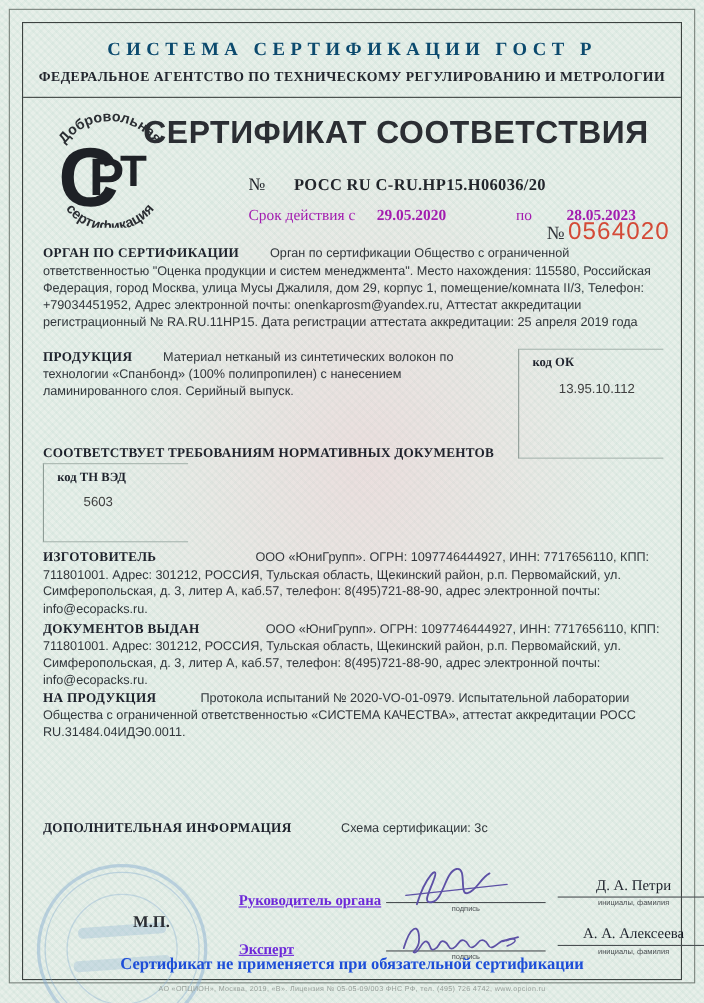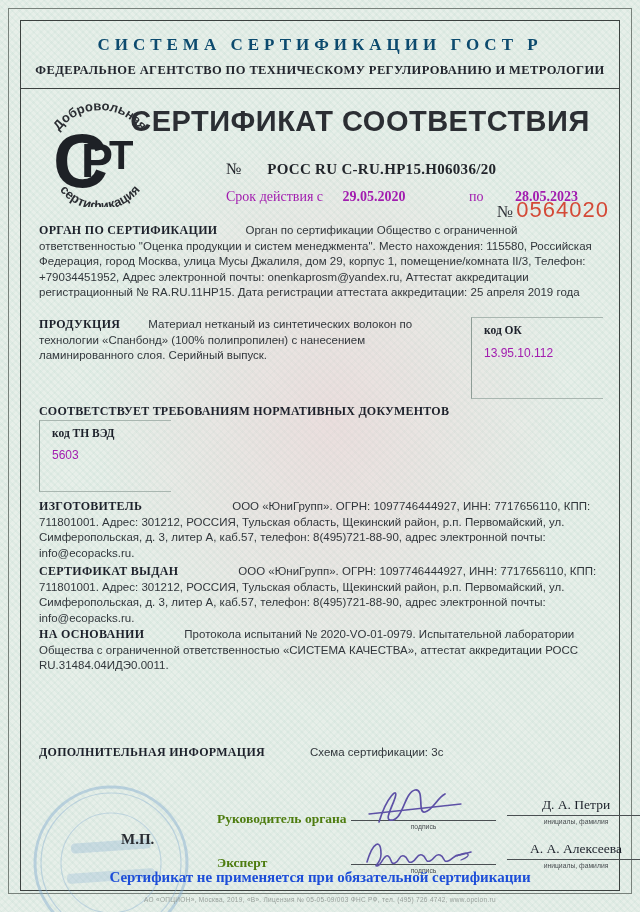--- a/index.html
+++ b/index.html
@@ -41,28 +41,28 @@
   .blank-no .bn-sign { font-family:"Liberation Serif", serif; font-size:17px; color:#33363c; margin-right:3px; }
   .blank-no .bn-digits { font-size:22px; letter-spacing:1px; color:#d44a37; }
 
   .section { position:absolute; left:18px; right:16px; font-size:11.5px; line-height:15.5px; color:#31363b; }
   .sec-head { font-family:"Liberation Serif", serif; font-weight:bold; font-size:12px; letter-spacing:0.3px; color:#1d212b; margin-right:28px; }
   .sec-head.wide { letter-spacing:0.2px; }
   .two-col { display:flex; }
   .two-col .col-text { flex:1; margin-right:10px; }
   .code-box { width:132px; border-left:1px solid #8e9c96; border-top:1px solid #a9b6b0; border-bottom:1px solid #a9b6b0; padding:5px 8px 6px 12px; }
   .code-label { font-family:"Liberation Serif", serif; font-weight:bold; font-size:11.5px; color:#1d212b; }
-  .code-value { margin-top:7px; font-size:12px; color:#a21caf; }
-  .box-h78 { height:82px; }
+  .code-value { margin-top:7px; font-size:12px; color:#404040;margin-left:24px; }
+  .box-h78 { height:100px; }
   .box-h72 { height:72px; }
 
   .sig-area { position:absolute; left:0; top:762px; width:100%; height:100px; }
   .stamp { position:absolute; left:6px; top:-4px; width:168px; height:168px; opacity:0.85; }
   .mp-label { position:absolute; left:100px; top:48px; font-family:"Liberation Serif", serif; font-weight:bold; font-size:15px; color:#2a2d33; }
-  .role-label { position:absolute; left:196px; font-family:"Liberation Serif", serif; font-weight:bold; font-size:13.5px; color:#4d7c0f; }
+  .role-label { position:absolute; left:196px; font-family:"Liberation Serif", serif; font-weight:bold; font-size:13.5px; color:#6d28d9;text-decoration:underline; }
   .sig-block { position:absolute; width:145px; text-align:center; }
   .sig-line { border-bottom:1px solid #4a4f52; height:36px; position:relative; }
   .sig-line svg { position:absolute; left:10px; bottom:-8px; }
   .sig-caption { font-size:6.8px; color:#4a4f52; margin-top:1.5px; }
   .name-block { position:absolute; width:138px; text-align:center; }
   .name-line { border-bottom:1px solid #4a4f52; font-family:"Liberation Serif", serif; font-size:13.5px; color:#1d212b; padding-bottom:2px; }
 
   .bottom-note { position:absolute; left:0; top:848px; width:100%; text-align:center;
                  font-family:"Liberation Serif", serif; font-weight:bold; font-size:15px; color:#1d4ed8; }
 
@@ -136,25 +136,25 @@
       <div class="code-label">код ТН ВЭД</div>
       <div class="code-value">5603</div>
     </div>
   </div>
 
   <div class="section" style="top:478px;">
     <span class="sec-head" style="margin-right:90px;">ИЗГОТОВИТЕЛЬ</span><span>ООО «ЮниГрупп». ОГРН: 1097746444927, ИНН: 7717656110, КПП: 711801001. Адрес: 301212, РОССИЯ, Тульская область, Щекинский район, р.п. Первомайский, ул. Симферопольская, д. 3, литер А, каб.57, телефон: 8(495)721-88-90, адрес электронной почты: info@ecopacks.ru.</span>
   </div>
 
   <div class="section" style="top:543px;">
-    <span class="sec-head" style="margin-right:60px;">СЕРТИФИКАТ ВЫДАН</span><span>ООО «ЮниГрупп». ОГРН: 1097746444927, ИНН: 7717656110, КПП: 711801001. Адрес: 301212, РОССИЯ, Тульская область, Щекинский район, р.п. Первомайский, ул. Симферопольская, д. 3, литер А, каб.57, телефон: 8(495)721-88-90, адрес электронной почты: info@ecopacks.ru.</span>
+    <span class="sec-head" style="margin-right:60px;">ДОКУМЕНТОВ ВЫДАН</span><span>ООО «ЮниГрупп». ОГРН: 1097746444927, ИНН: 7717656110, КПП: 711801001. Адрес: 301212, РОССИЯ, Тульская область, Щекинский район, р.п. Первомайский, ул. Симферопольская, д. 3, литер А, каб.57, телефон: 8(495)721-88-90, адрес электронной почты: info@ecopacks.ru.</span>
   </div>
 
   <div class="section" style="top:606px;">
-    <span class="sec-head" style="margin-right:40px;">НА ОСНОВАНИИ</span><span>Протокола испытаний № 2020-VO-01-0979. Испытательной лаборатории Общества с ограниченной ответственностью «СИСТЕМА КАЧЕСТВА», аттестат аккредитации РОСС RU.31484.04ИДЭ0.0011.</span>
+    <span class="sec-head" style="margin-right:40px;">НА ПРОДУКЦИЯ</span><span>Протокола испытаний № 2020-VO-01-0979. Испытательной лаборатории Общества с ограниченной ответственностью «СИСТЕМА КАЧЕСТВА», аттестат аккредитации РОСС RU.31484.04ИДЭ0.0011.</span>
   </div>
 
   <div class="section" style="top:724px;">
     <span class="sec-head" style="margin-right:45px;">ДОПОЛНИТЕЛЬНАЯ ИНФОРМАЦИЯ</span><span>Схема сертификации: 3с</span>
   </div>
 
   <div class="sig-area">
     <svg class="stamp" viewBox="0 0 168 168">
       <circle cx="84" cy="84" r="76" fill="none" stroke="#85add0" stroke-width="3" opacity="0.55"></circle>
       <circle cx="84" cy="84" r="70" fill="none" stroke="#85add0" stroke-width="1.2" opacity="0.5"></circle>

